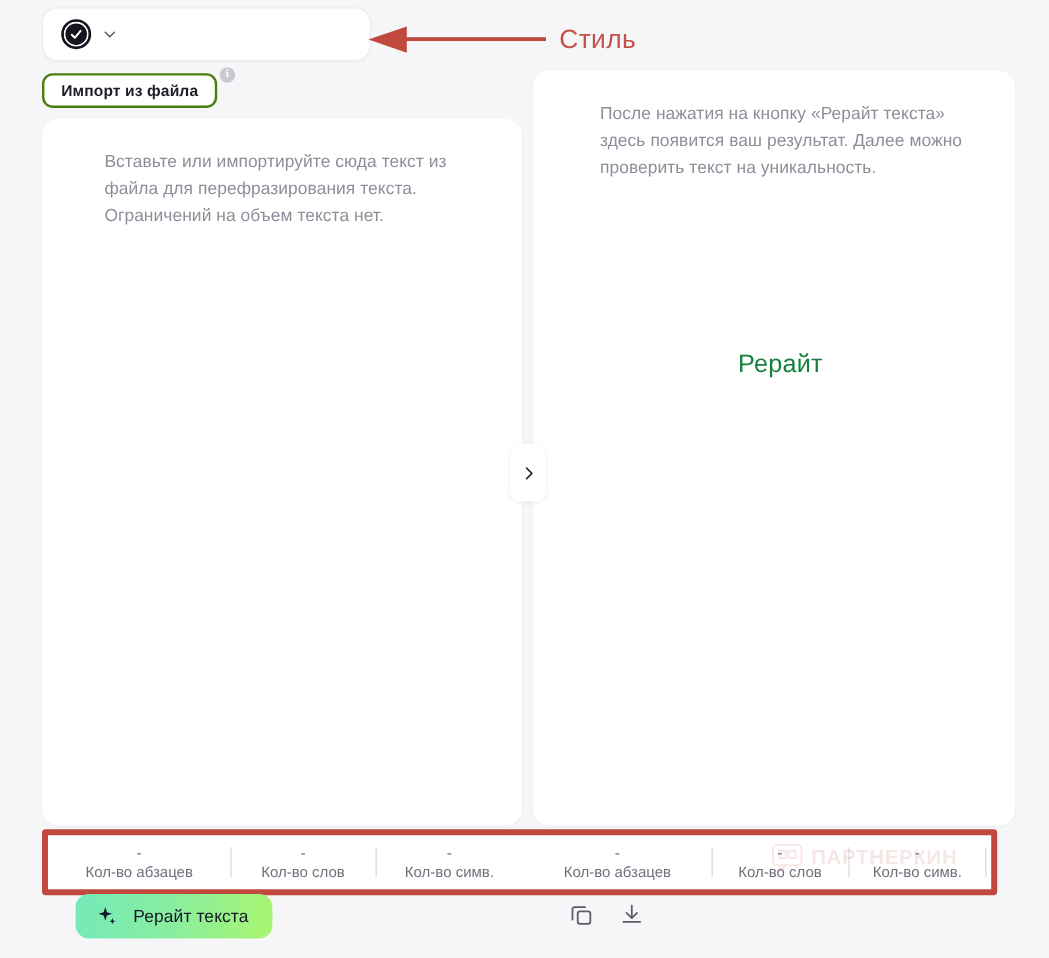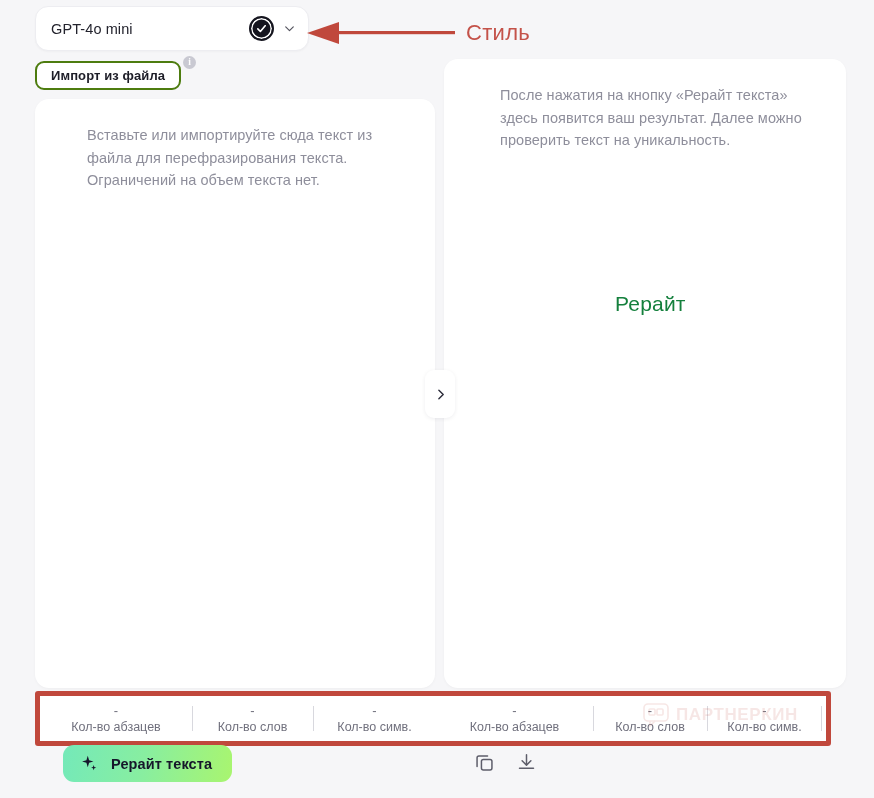--- a/index.html
+++ b/index.html
@@ -269,21 +269,21 @@
     border-radius: 11px;
     background: linear-gradient(100deg, #74e9b9 0%, #88eea0 48%, #a9f56f 100%);
     display: flex;
     align-items: center;
     gap: 11px;
     padding: 0 20px 0 17px;
     box-sizing: border-box;
   }
   .rewrite-btn .txt {
     font-size: 14.5px;
-    font-weight: 700;
+    font-weight: 400;
     color: #16162a;
     letter-spacing: .1px;
     white-space: nowrap;
   }
   .rewrite-btn svg { display:block; color:#15152c; }
 
   .bottom-icons {
     position: absolute;
     left: 474px;
     top: 752px;
@@ -293,21 +293,20 @@
   }
   .bottom-icons .ic { color: #5d5d6a; }
   .bottom-icons svg { display:block; }
 </style>
 </head>
 <body>
 
 <div class="stage">
 
   <div class="model-select">
-    <span class="label">GPT-4o mini</span>
     <span class="badge-check">
       <svg width="11" height="11" viewBox="0 0 24 24" fill="none" stroke="#ffffff" stroke-width="3.6" stroke-linecap="round" stroke-linejoin="round">
           <polyline points="4,13 9.5,18.5 20,6"></polyline>
         </svg>
     </span>
     <span class="chev-down">
       <svg width="13" height="13" viewBox="0 0 24 24" fill="none" stroke="currentColor" stroke-width="2.2" stroke-linecap="round" stroke-linejoin="round">
           <polyline points="5,9 12,16 19,9"></polyline>
         </svg>
     </span>

